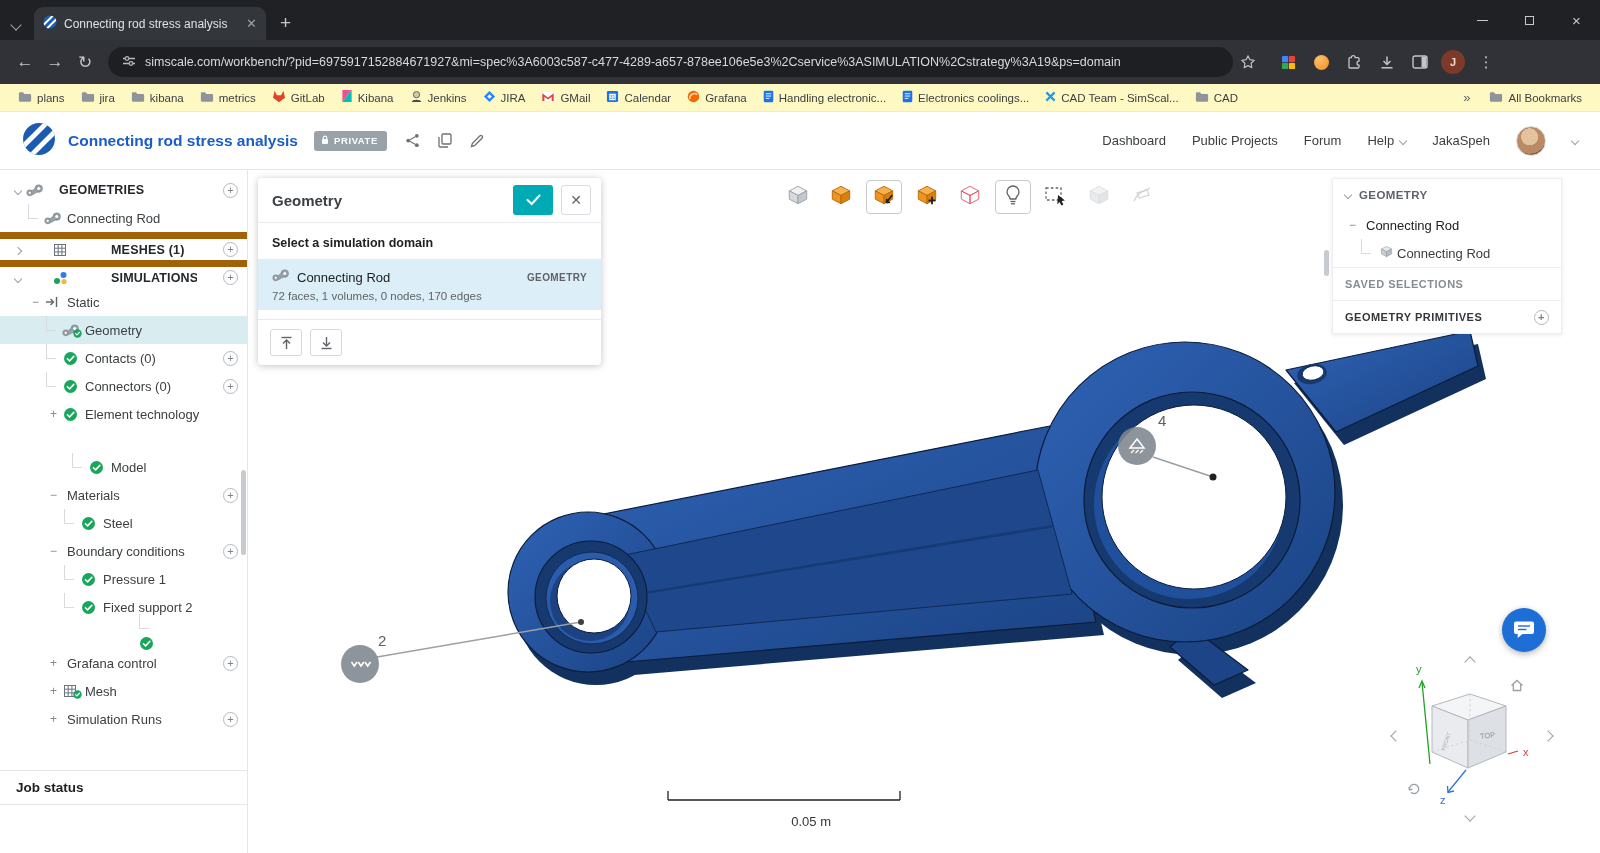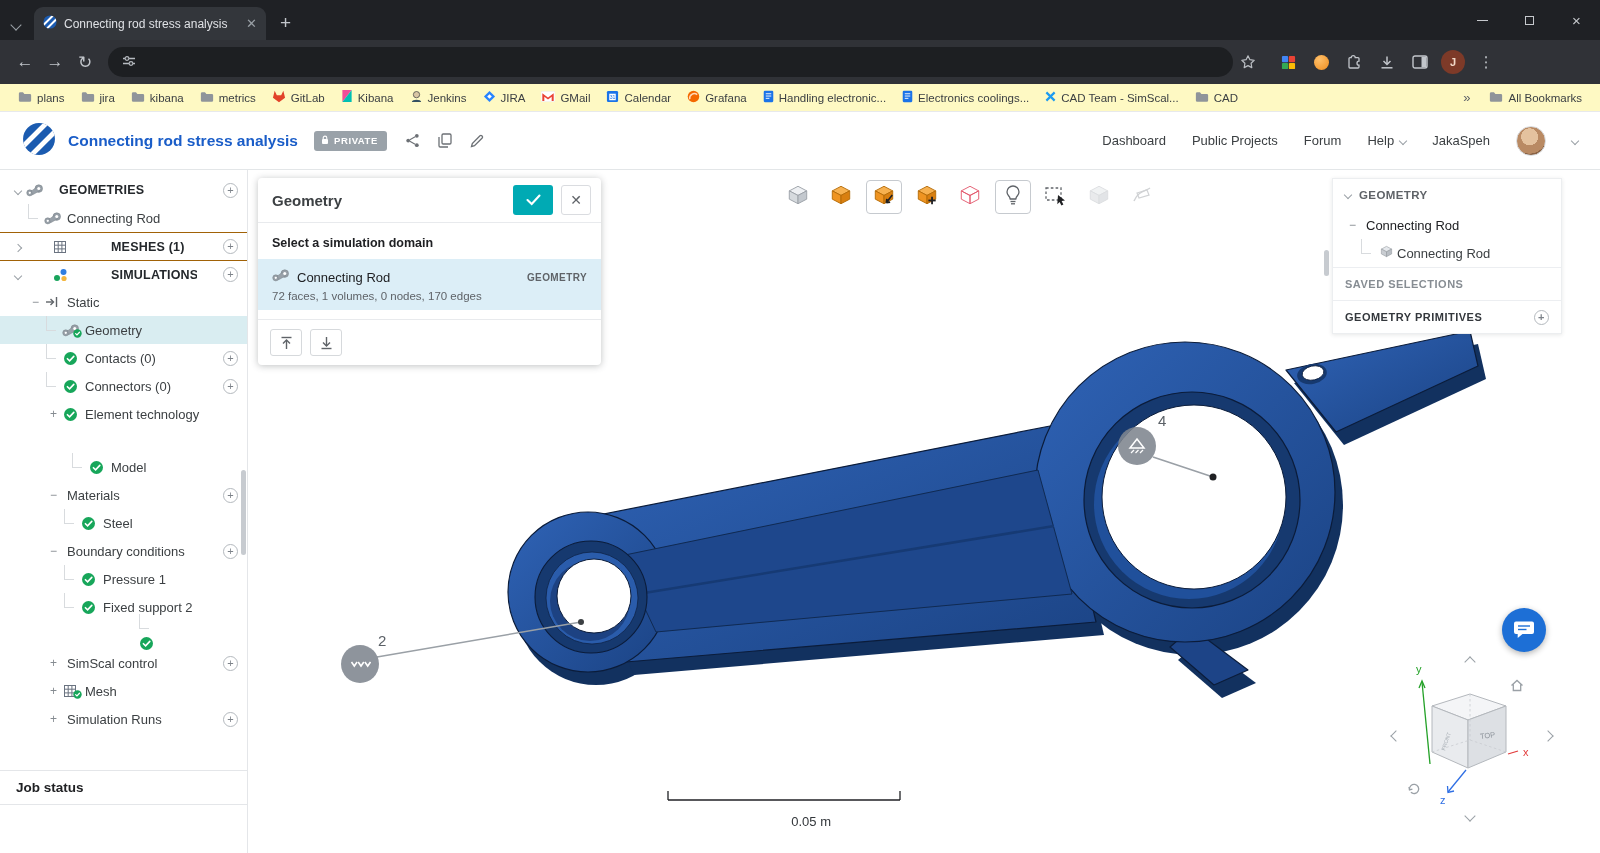--- a/index.html
+++ b/index.html
@@ -53,21 +53,21 @@
   .avatar30{width:30px;height:30px;border-radius:50%;
     background:radial-gradient(circle at 45% 35%,#e4c29e 0 35%,#b98a63 36% 70%,#8a6344 71%);border:1px solid #d9dce0;}
 
   
   .main{position:relative;height:683px;background:#fff;}
   .sidebar{position:absolute;left:0;top:0;width:248px;height:100%;background:#fff;border-right:1px solid #e4e6e9;z-index:4;}
   #tree{padding-top:6px;}
   .trow{position:relative;height:28px;display:flex;align-items:center;font-size:13px;color:#3c4043;}
   .trow.section .tlabel{font-weight:700;font-size:12.5px;color:#24282c;letter-spacing:.2px;margin-left:16px;}
   .trow.selected{background:#d9edf1;}
-  .trow.divided{border-top:1px solid #a16207;gap:26px;}
+  .trow.divided{border-top:7px solid #a16207;gap:26px;}
   .expander{width:15px;text-align:center;color:#858b91;font-size:12px;flex:none;line-height:1;}
   .lshape{width:10px;height:15px;border-left:1px solid #d8dbde;border-bottom:1px solid #d8dbde;transform:translateY(-7px);
     margin-right:5px;flex:none;}
   .ticon{width:18px;flex:none;display:flex;justify-content:center;position:relative;}
   .badge-check{position:absolute;right:-3px;bottom:-4px;}
   .tlabel{margin-left:6px;flex:1;white-space:nowrap;overflow:hidden;}
   .addbtn{width:15px;height:15px;border:1px solid #b4b9be;border-radius:50%;color:#7d838a;font-size:11px;line-height:13px;
     text-align:center;margin-right:9px;flex:none;background:#fff;}
   .jobstatus{position:absolute;left:0;top:600px;width:100%;height:35px;border-top:1px solid #e4e6e9;border-bottom:1px solid #e4e6e9;
     display:flex;align-items:center;padding-left:16px;font-weight:700;font-size:13.5px;color:#202124;background:#fff;}
@@ -163,20 +163,21 @@
   <span class="nav-ic">↻</span>
   <div class="urlpill">
     <span id="site-ic"><svg width="14" height="12" viewBox="0 0 14 12">
           <g stroke="#b6bac0" stroke-width="1.3">
             <line x1="1" y1="3.5" x2="13" y2="3.5"></line>
             <line x1="1" y1="8.5" x2="13" y2="8.5"></line>
           </g>
           <circle cx="5" cy="3.5" r="1.9" fill="#2e3033" stroke="#b6bac0" stroke-width="1.1"></circle>
           <circle cx="9" cy="8.5" r="1.9" fill="#2e3033" stroke="#b6bac0" stroke-width="1.1"></circle>
         </svg></span>
+    <span class="url-text">simscale.com/workbench/?pid=6975917152884671927&amp;mi=spec%3A6003c587-c477-4289-a657-878ee106e5e3%2Cservice%3ASIMULATION%2Cstrategy%3A19&amp;ps=domain</span>
   </div>
   <span class="nav-ic" id="star-ic">
       <svg width="16" height="16" viewBox="0 0 16 16">
         <path d="M8 1.8 l1.9 3.9 4.3 0.6 -3.1 3 0.7 4.3 L8 11.6 4.2 13.6 4.9 9.3 1.8 6.3 6.1 5.7z" fill="none" stroke="#b9bdc2" stroke-width="1.2" stroke-linejoin="round"></path>
       </svg>
     </span>
   <div class="rt-icons">
     <span class="nav-ic" id="ext1">
         <svg width="15" height="15" viewBox="0 0 16 16">
           <rect x="1" y="1" width="6.6" height="6.6" rx="1" fill="#4285f4"></rect>
@@ -575,21 +576,21 @@
           <span class="ticon">
             <svg width="15" height="15" viewBox="0 0 15 15">
               <circle cx="7.5" cy="7.5" r="6.5" fill="#17a65a"></circle>
               <path d="M4.4 7.7 L6.6 9.9 10.8 5.4" stroke="#fff" stroke-width="1.6" fill="none" stroke-linecap="round"></path>
             </svg>
           </span>
           <span class="tlabel">Numerics</span>
         </div>
         <div class="trow" style="padding-left: 46px;">
           <span class="expander">+</span>
-          <span class="tlabel">SimScal control</span>
+          <span class="tlabel">Grafana control</span>
           <span class="addbtn">+</span>
         </div>
         <div class="trow" style="padding-left: 46px;">
           <span class="expander">+</span>
           <span class="ticon">
             <svg width="14" height="14" viewBox="0 0 14 14">
               <g stroke="#6a7380" stroke-width="1" fill="none">
                 <rect x="1.5" y="1.5" width="11" height="11"></rect>
                 <line x1="5.2" y1="1.5" x2="5.2" y2="12.5"></line>
                 <line x1="8.9" y1="1.5" x2="8.9" y2="12.5"></line>

